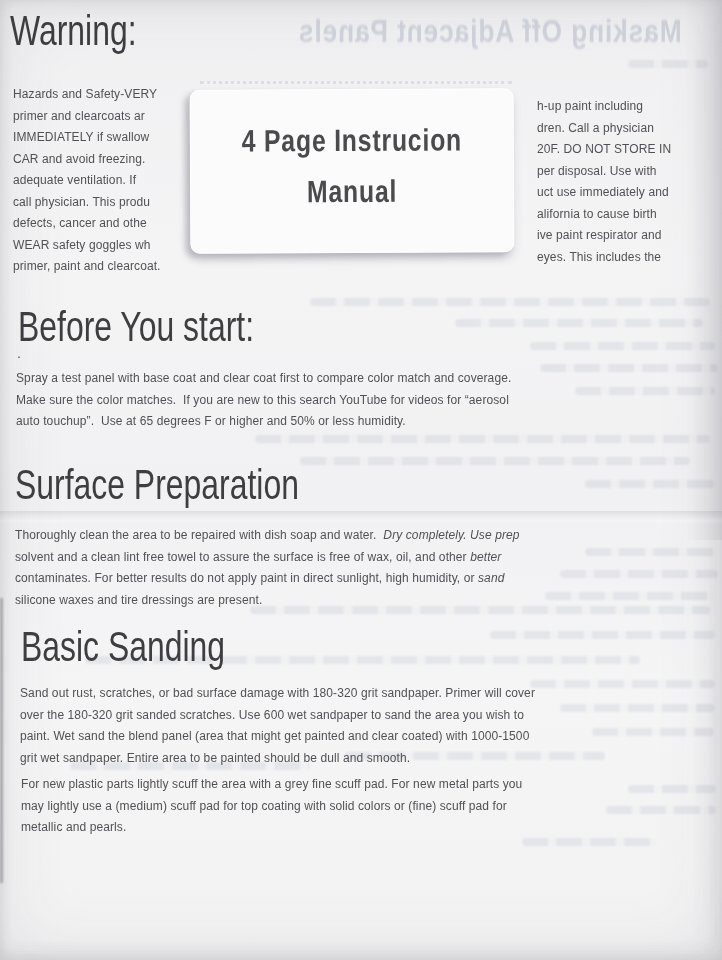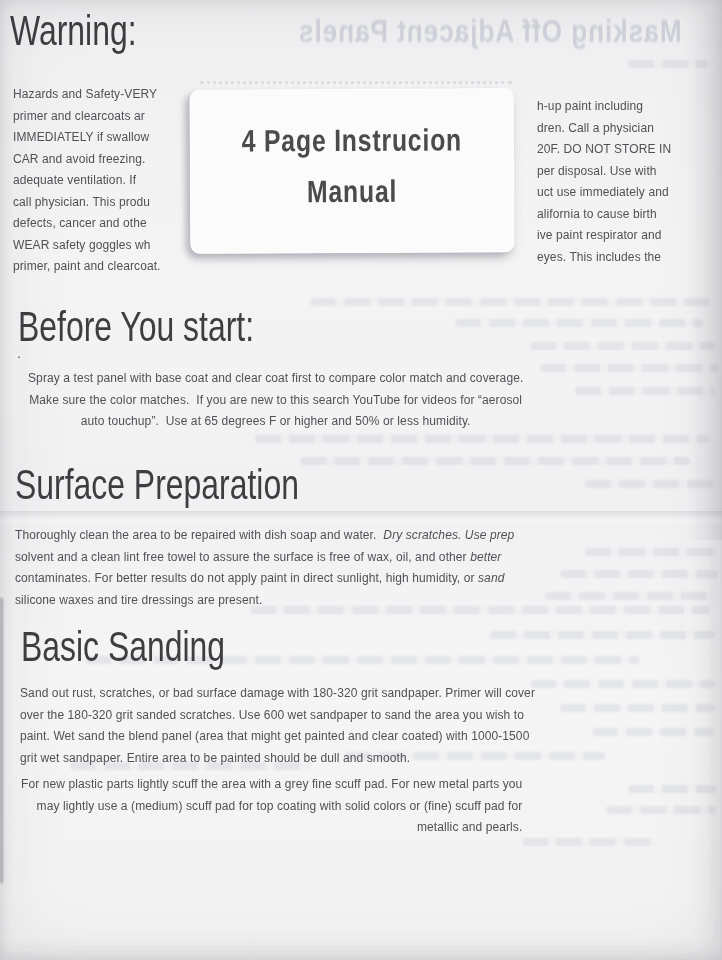--- a/index.html
+++ b/index.html
@@ -111,33 +111,33 @@
   <h1 class="h1" style="left:10px; top:9px;">Warning:</h1>
   <div class="body" style="left:13px; top:84px;" id="warning-lines"><div class="wline"><span>Hazards and Safety-VERY</span><span class="wr">h-up paint including</span></div><div class="wline"><span>primer and clearcoats ar</span><span class="wr">dren. Call a physician</span></div><div class="wline"><span>IMMEDIATELY if swallow</span><span class="wr">20F. DO NOT STORE IN</span></div><div class="wline"><span>CAR and avoid freezing.</span><span class="wr">per disposal. Use with</span></div><div class="wline"><span>adequate ventilation. If</span><span class="wr">uct use immediately and</span></div><div class="wline"><span>call physician. This produ</span><span class="wr">alifornia to cause birth</span></div><div class="wline"><span>defects, cancer and othe</span><span class="wr">ive paint respirator and</span></div><div class="wline"><span>WEAR safety goggles wh</span><span class="wr">eyes. This includes the</span></div><div>primer, paint and clearcoat.</div></div>
 
   <div class="sticker">
     <div class="l1">4 Page Instrucion</div>
     <div class="l2">Manual</div>
   </div>
 
   <h1 class="h1" style="left:18px; top:305px;">Before You start:</h1>
   <span class="stray" style="left:17px; top:345px;">.</span>
-  <div class="body" style="left:28px; top:368px;text-align:center;">Spray a test panel with base coat and clear coat first to compare color match and coverage.
+  <div class="body" style="left:16px; top:368px;">Spray a test panel with base coat and clear coat first to compare color match and coverage.
 Make sure the color matches.  If you are new to this search YouTube for videos for “aerosol
 auto touchup”.  Use at 65 degrees F or higher and 50% or less humidity.</div>
 
   <h1 class="h1" style="left:15px; top:463px;">Surface Preparation</h1>
-  <div class="body" style="left:15px; top:525px;" id="surface-para"><span>Thoroughly clean the area to be repaired with dish soap and water.  </span><span class="ital">Dry scratches. Use prep</span><span>
+  <div class="body" style="left:15px; top:525px;" id="surface-para"><span>Thoroughly clean the area to be repaired with dish soap and water.  </span><span class="ital">Dry completely. Use prep</span><span>
 solvent and a clean lint free towel to assure the surface is free of wax, oil, and other </span><span class="ital">better</span><span>
 contaminates. For better results do not apply paint in direct sunlight, high humidity, or </span><span class="ital">sand</span><span>
 silicone waxes and tire dressings are present.</span></div>
 
   <h1 class="h1" style="left:21px; top:625px;">Basic Sanding</h1>
   <div class="body" style="left:20px; top:683px;">Sand out rust, scratches, or bad surface damage with 180-320 grit sandpaper. Primer will cover
 over the 180-320 grit sanded scratches. Use 600 wet sandpaper to sand the area you wish to
 paint. Wet sand the blend panel (area that might get painted and clear coated) with 1000-1500
 grit wet sandpaper. Entire area to be painted should be dull and smooth.</div>
-  <div class="body" style="left:21px; top:774px;text-align:right;">For new plastic parts lightly scuff the area with a grey fine scuff pad. For new metal parts you
+  <div class="body" style="left:21px; top:774px;">For new plastic parts lightly scuff the area with a grey fine scuff pad. For new metal parts you
 may lightly use a (medium) scuff pad for top coating with solid colors or (fine) scuff pad for
 metallic and pearls.</div>
 
   <div class="vignette"></div>
 </div>
 
 </body></html>

